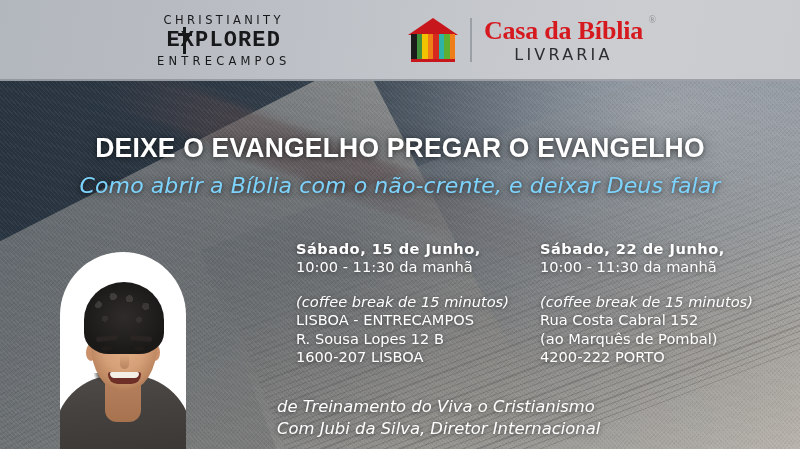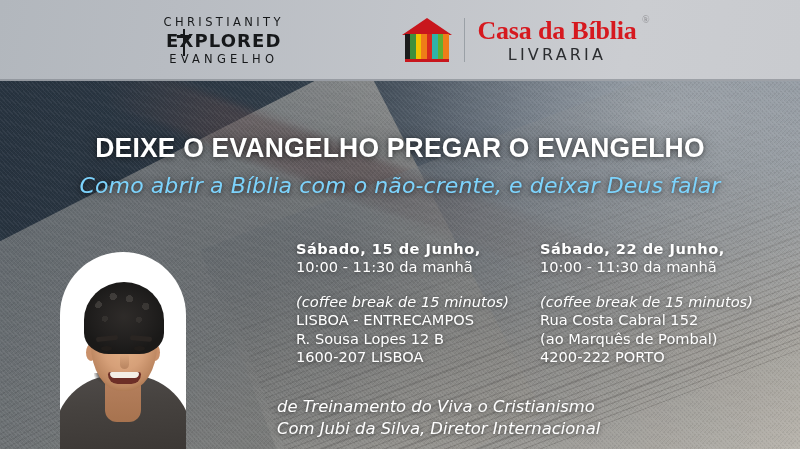--- a/index.html
+++ b/index.html
@@ -132,21 +132,21 @@
   }
 
   
   .ce-logo { display: flex; flex-direction: column; align-items: center; color: #16181a; }
   .ce-top {
     font-size: 11.5px; letter-spacing: 3.4px; font-weight: 400;
     line-height: 1.05;
   }
   .ce-mid-wrap { position: relative; margin: 3px 0 3px 0; }
   .ce-mid {
-    font-size: 18px; font-weight: 800; letter-spacing: 1.1px; line-height: 1;
+    font-size: 22px; font-weight: 800; letter-spacing: 1.1px; line-height: 1; font-family: Liberation Mono, monospace;
   }
   .ce-cross {
     position: absolute; left: 16.5px; top: -3px;
     width: 2.6px; height: 27px;
     background: #16181a;
     transform: rotate(0deg);
   }
   .ce-cross-bar {
     position: absolute; left: 11px; top: 3.5px;
     width: 14px; height: 2.6px; background: #16181a;
@@ -339,21 +339,21 @@
 
   <div class="header-band">
 
     <div class="ce-logo">
       <div class="ce-top">CHRISTIANITY</div>
       <div class="ce-mid-wrap">
         <div class="ce-mid">EXPLORED</div>
         <span class="ce-cross"></span>
         <span class="ce-cross-bar"></span>
       </div>
-      <div class="ce-bot">EVANGELHO</div>
+      <div class="ce-bot">ENTRECAMPOS</div>
     </div>
 
     <div class="cdb-logo">
       <div class="cdb-house">
         <div class="cdb-roof"></div>
         <div class="cdb-books">
           <span style="background:#1b1b1b"></span>
           <span style="background:#3f8f3c"></span>
           <span style="background:#f2c300"></span>
           <span style="background:#ef7d18"></span>

